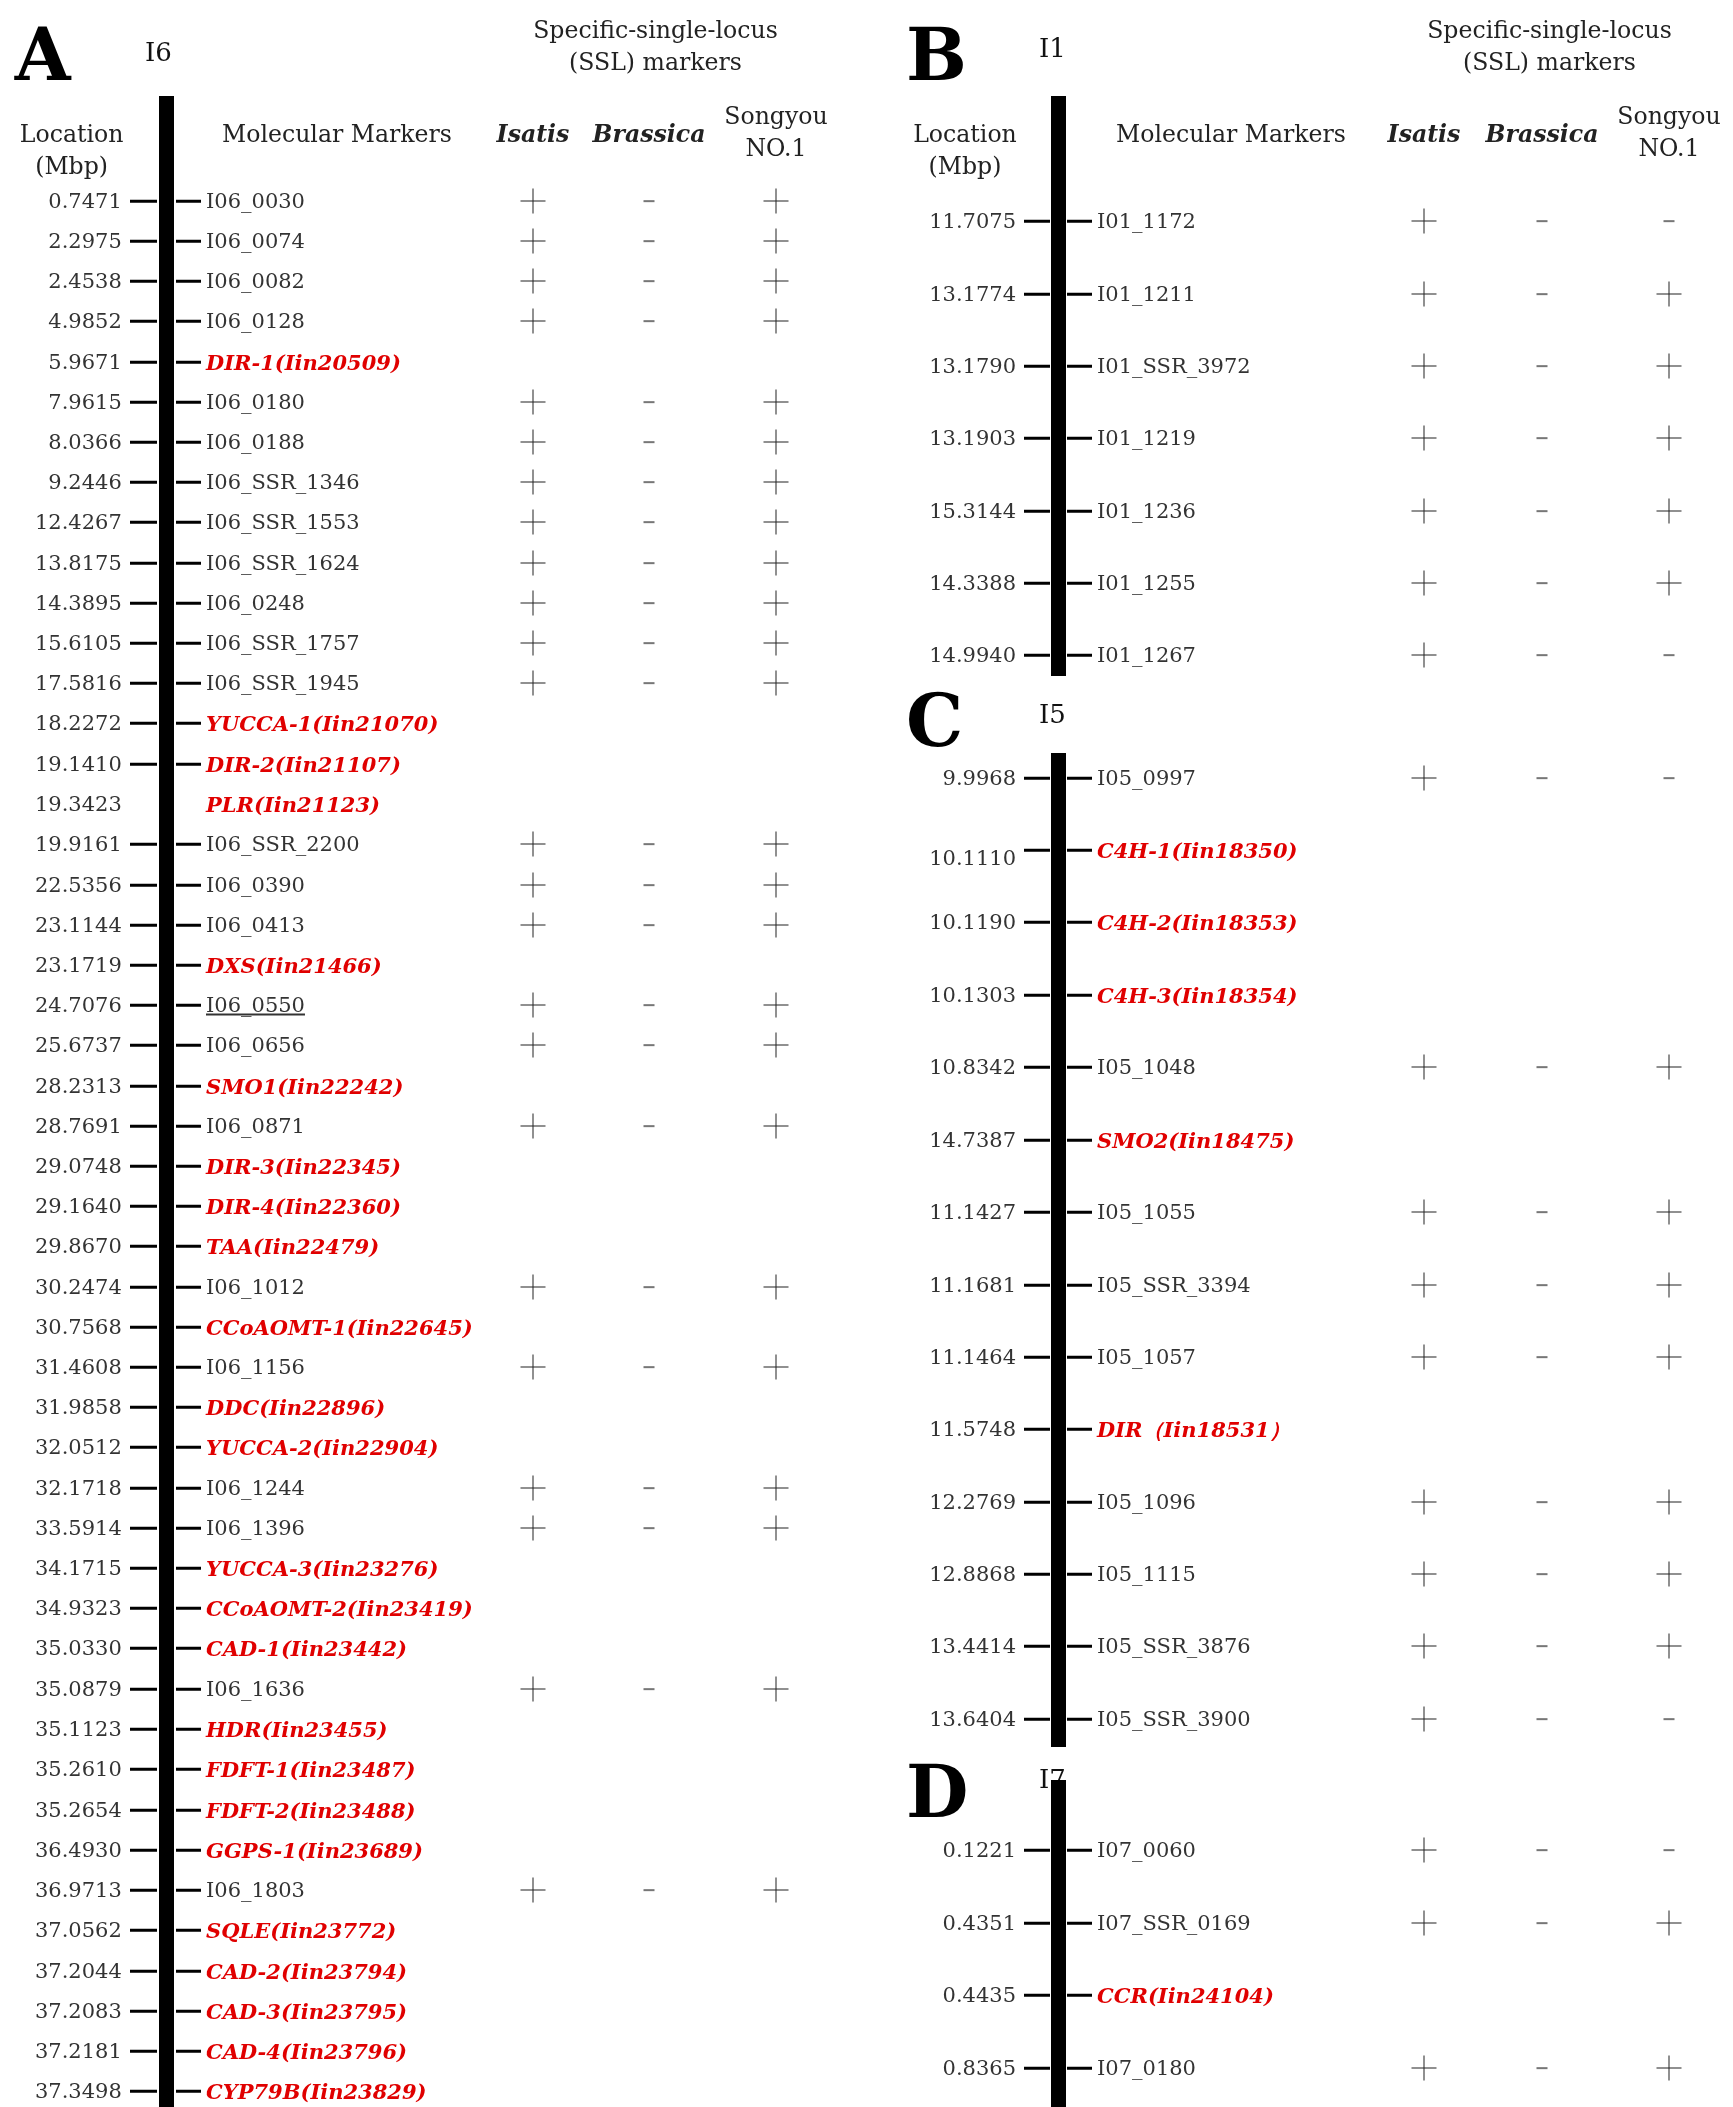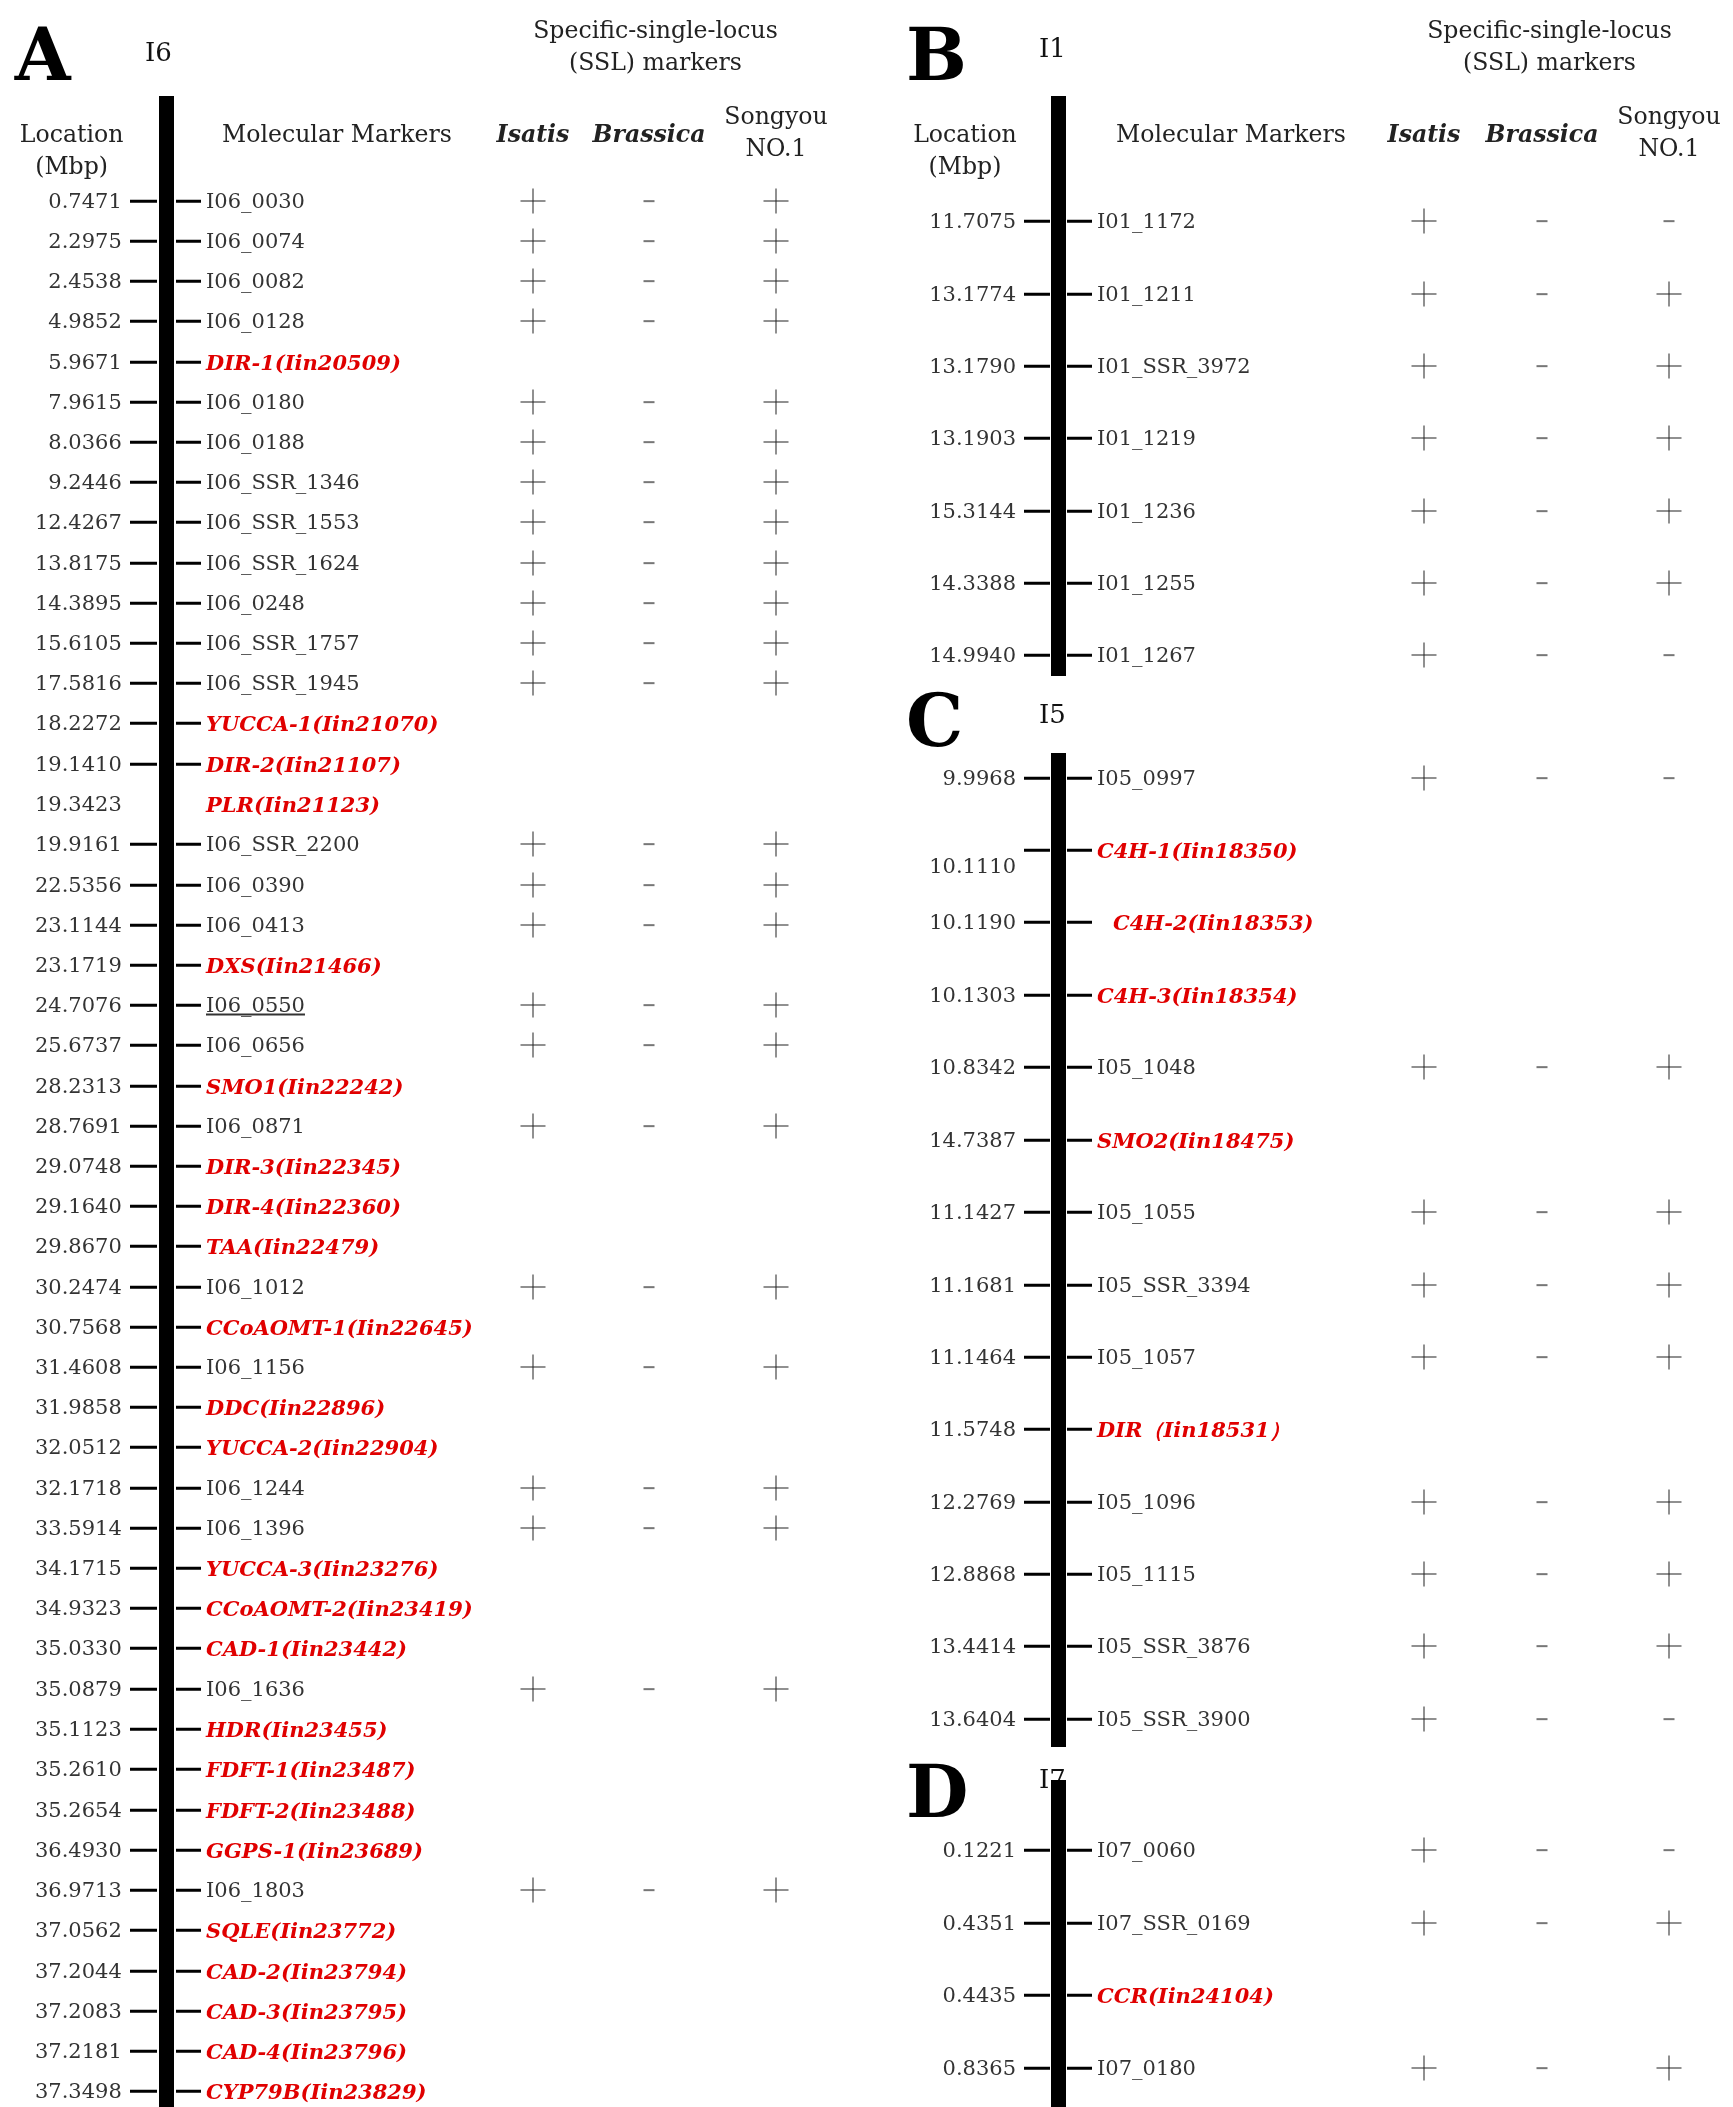--- a/index.html
+++ b/index.html
@@ -499,30 +499,30 @@
     <div class="row" style="left:0;top:778px;width:1734px;">
       <div class="loc" style="left:890px;width:126px;top:0;">9.9968</div>
       <div class="tickL" style="left:1024px;width:26px;top:0;"></div>
       <div class="tickR" style="left:1067px;width:25px;top:0;"></div>
       <div class="mk" style="left:1097px;top:0;">I05_0997</div>
       <div class="sym plus" style="left:1424px;top:0;"></div>
       <div class="sym minus" style="left:1542px;top:0;"></div>
       <div class="sym minus" style="left:1669px;top:0;"></div>
     </div>
     <div class="row" style="left:0;top:850px;width:1734px;">
-      <div class="loc" style="left:890px;width:126px;top:16px;">10.1110</div>
+      <div class="loc" style="left:890px;width:126px;top:8px;">10.1110</div>
       <div class="tickL" style="left:1024px;width:26px;top:0;"></div>
       <div class="tickR" style="left:1067px;width:25px;top:0;"></div>
       <div class="mk gene" style="left:1097px;top:0;">C4H-1(Iin18350)</div>
     </div>
     <div class="row" style="left:0;top:922px;width:1734px;">
       <div class="loc" style="left:890px;width:126px;top:0;">10.1190</div>
       <div class="tickL" style="left:1024px;width:26px;top:0;"></div>
       <div class="tickR" style="left:1067px;width:25px;top:0;"></div>
-      <div class="mk gene" style="left:1097px;top:0;margin-left:16px;">C4H-2(Iin18353)</div>
+      <div class="mk gene" style="left:1097px;top:0;">C4H-2(Iin18353)</div>
     </div>
     <div class="row" style="left:0;top:995px;width:1734px;">
       <div class="loc" style="left:890px;width:126px;top:0;">10.1303</div>
       <div class="tickL" style="left:1024px;width:26px;top:0;"></div>
       <div class="tickR" style="left:1067px;width:25px;top:0;"></div>
       <div class="mk gene" style="left:1097px;top:0;">C4H-3(Iin18354)</div>
     </div>
     <div class="row" style="left:0;top:1067px;width:1734px;">
       <div class="loc" style="left:890px;width:126px;top:0;">10.8342</div>
       <div class="tickL" style="left:1024px;width:26px;top:0;"></div>

